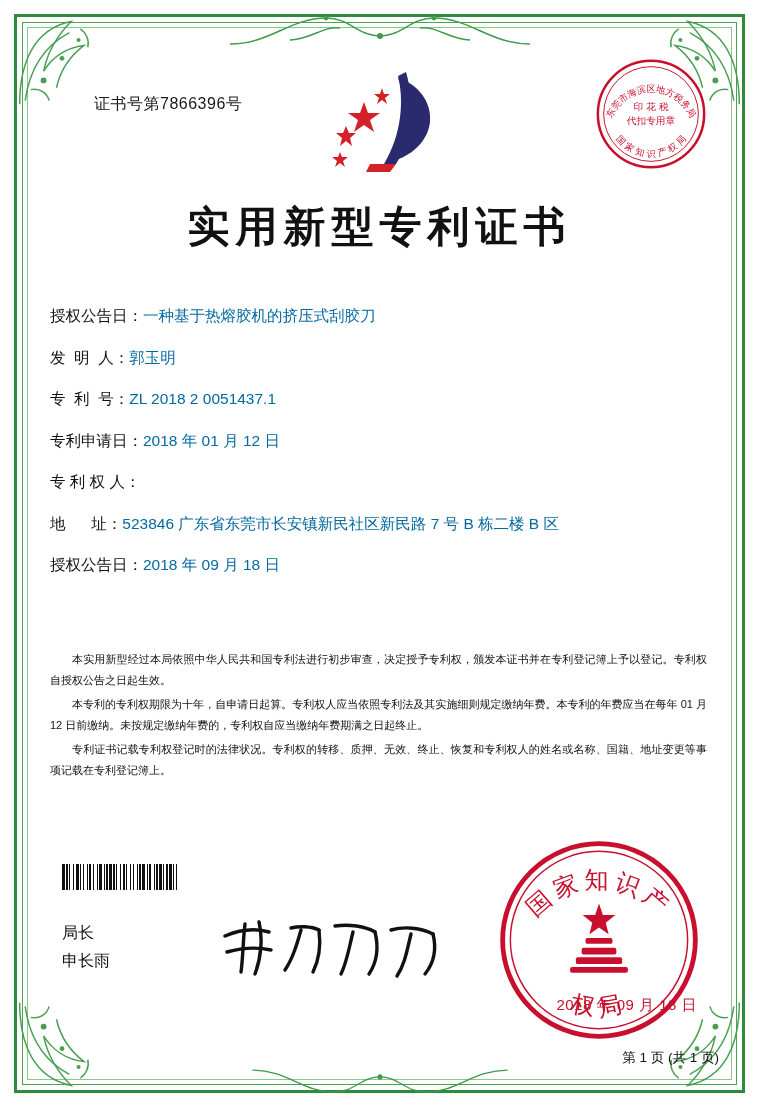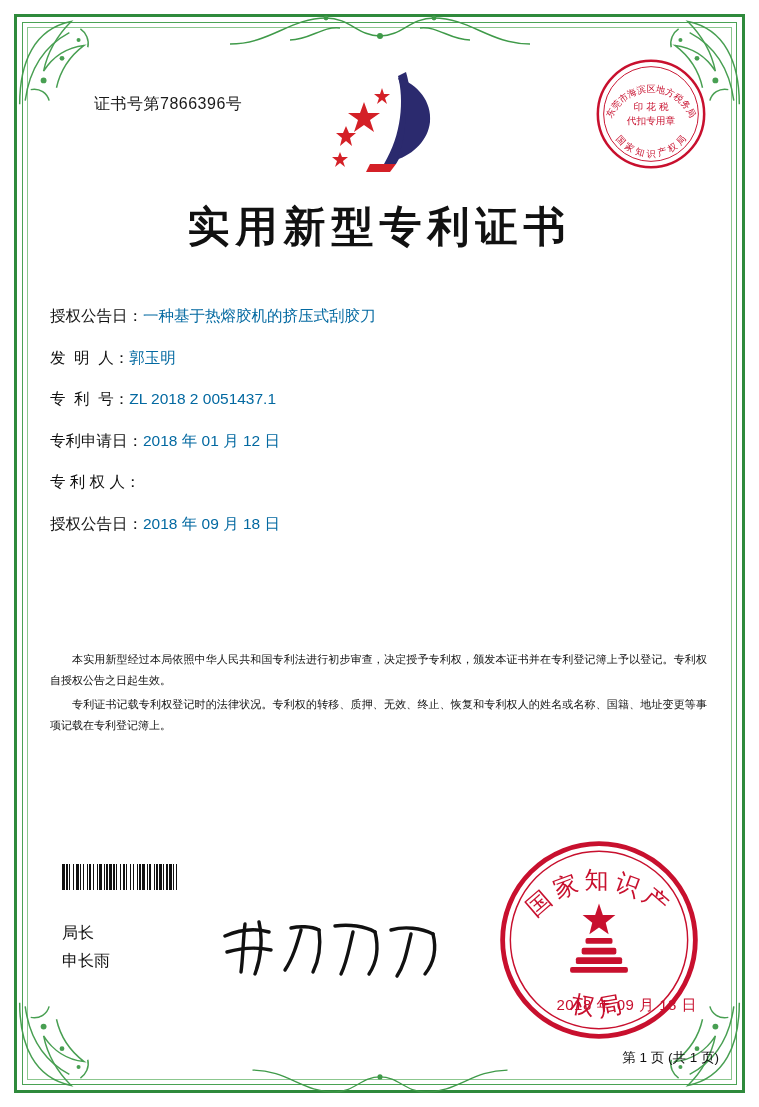--- a/index.html
+++ b/index.html
@@ -359,30 +359,35 @@
         <span class="label">专  利  号：</span>
         <span class="value">ZL 2018 2 0051437.1</span>
       </div>
       <div class="row">
         <span class="label">专利申请日：</span>
         <span class="value">2018 年 01 月 12 日</span>
       </div>
       <div class="row">
         <span class="label">专 利 权 人：</span>
       </div>
+      <div class="row">
+        <span class="label">地      址：</span>
+        <span class="value">523846 广东省东莞市长安镇新民社区新民路 7 号 B 栋二楼 B 区</span>
+      </div>
       <div class="row two">
         <span class="half first">
           <span class="label">授权公告日：</span>
           <span class="value">2018 年 09 月 18 日</span>
         </span>
       </div>
     </div>
 
     <div class="paras">
       <p>本实用新型经过本局依照中华人民共和国专利法进行初步审查，决定授予专利权，颁发本证书并在专利登记簿上予以登记。专利权自授权公告之日起生效。</p>
+      <p>本专利的专利权期限为十年，自申请日起算。专利权人应当依照专利法及其实施细则规定缴纳年费。本专利的年费应当在每年 01 月 12 日前缴纳。未按规定缴纳年费的，专利权自应当缴纳年费期满之日起终止。</p>
       <p>专利证书记载专利权登记时的法律状况。专利权的转移、质押、无效、终止、恢复和专利权人的姓名或名称、国籍、地址变更等事项记载在专利登记簿上。</p>
     </div>
 
     <div class="barcode" id="barcode">
         <i style="width:3px;background:#111"></i>
         <i style="width:1px;background:transparent"></i>
         <i style="width:2px;background:#111"></i>
         <i style="width:1px;background:transparent"></i>
         <i style="width:1px;background:#111"></i>
         <i style="width:3px;background:transparent"></i>

